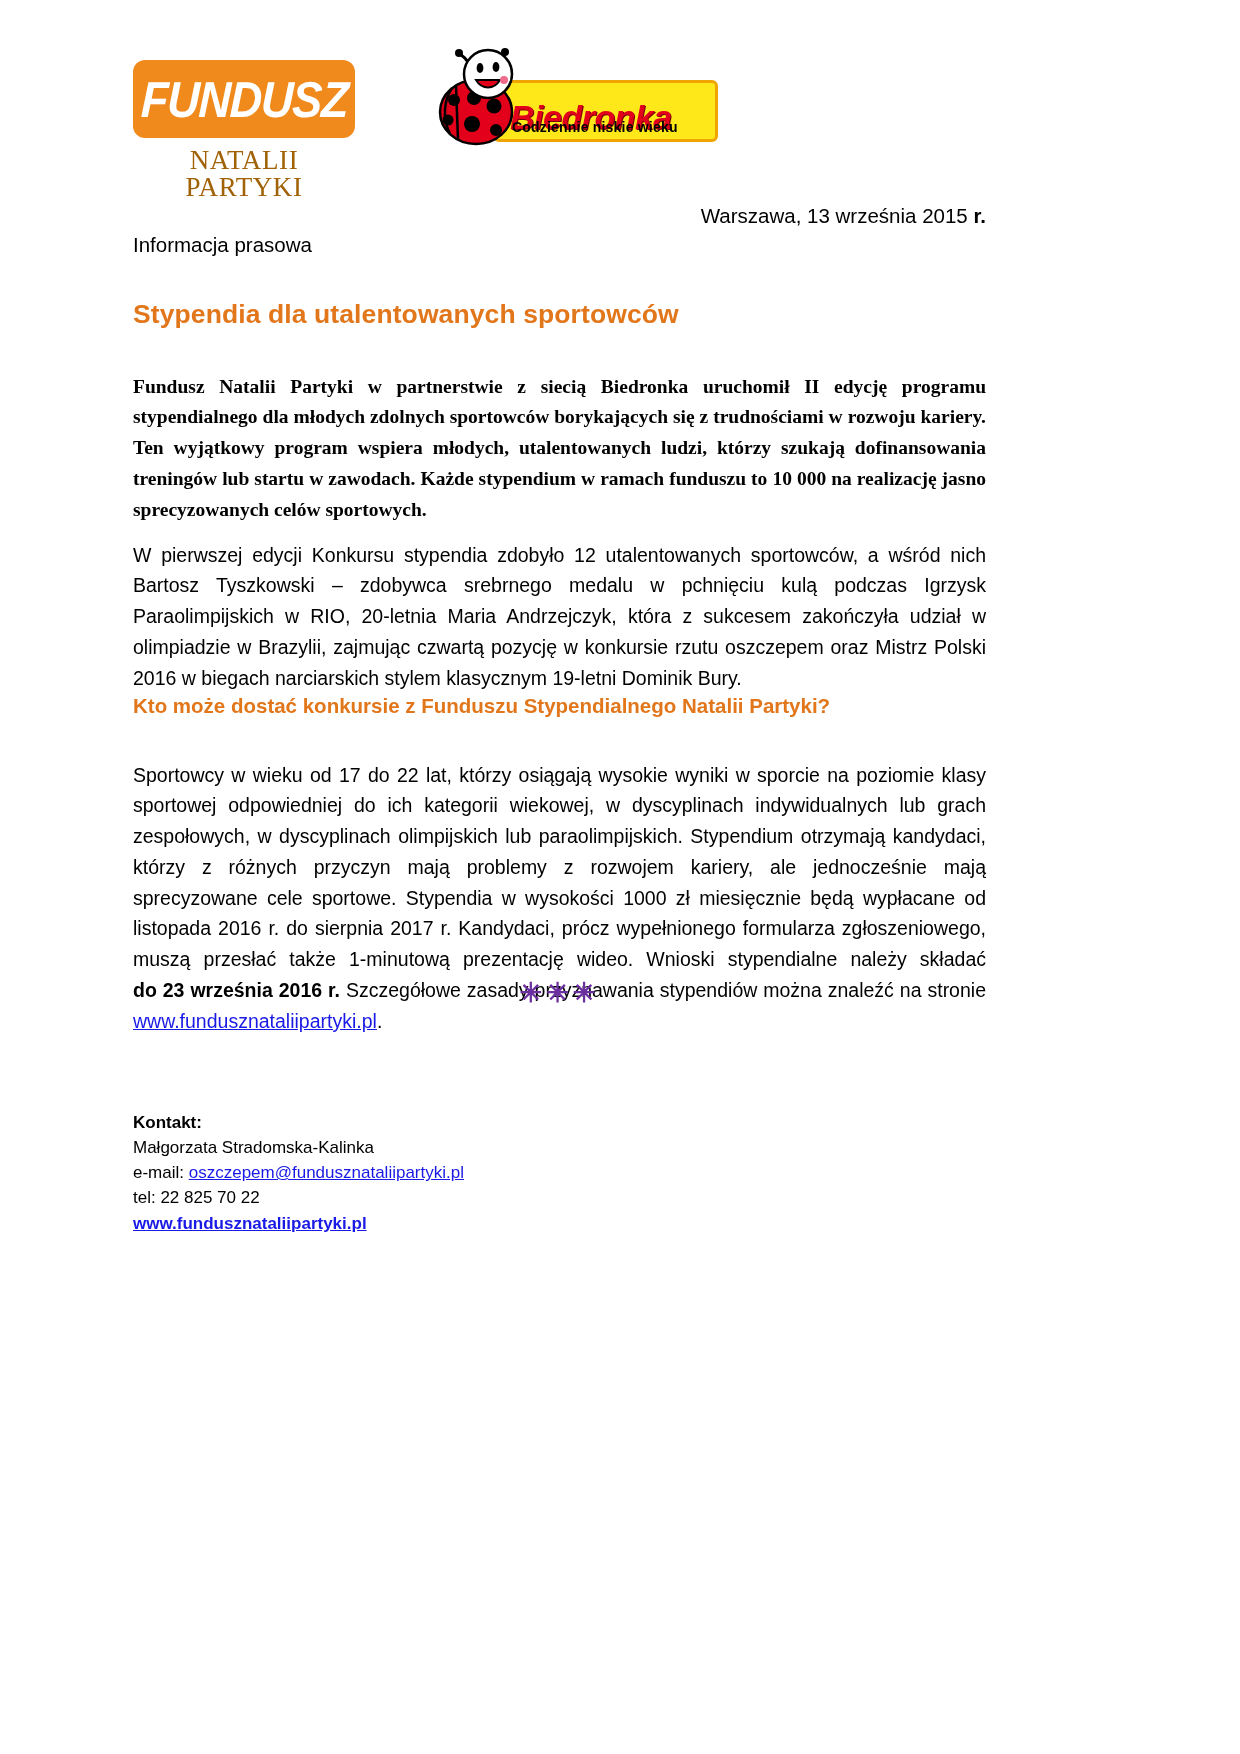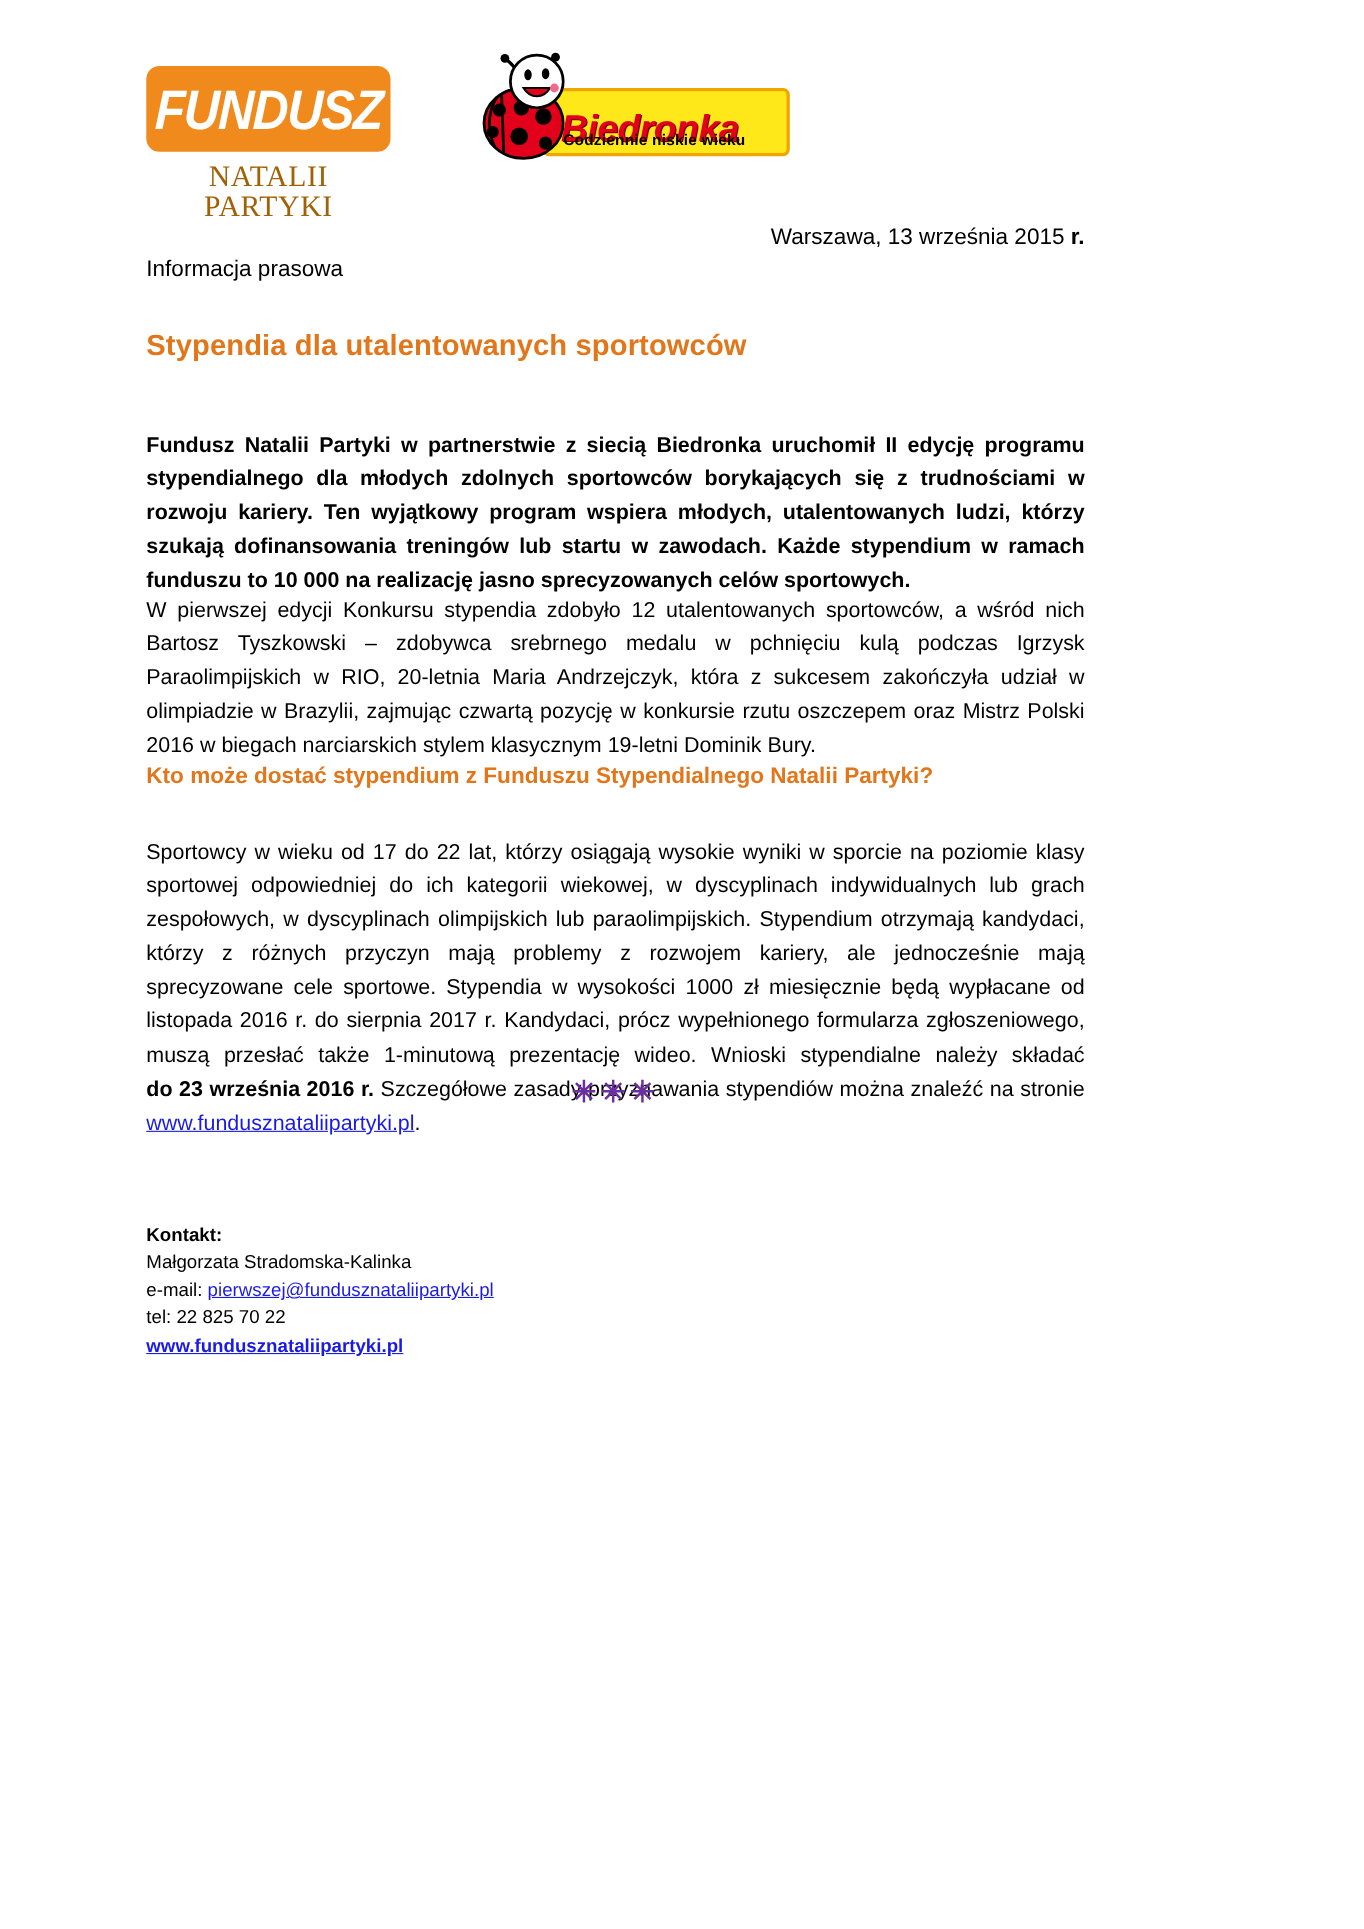--- a/index.html
+++ b/index.html
@@ -155,21 +155,21 @@
     position: absolute;
     left: 133px;
     width: 853px;
     font-size: 19.5px;
     line-height: 1.58;
     text-align: justify;
     text-justify: inter-word;
   }
   .para.bold { font-weight: bold; }
 
-  .p-lead  { top: 370px; }
+  .p-lead  { top: 352px; font-family: Liberation Serif, serif; }
   .p-body1 { top: 520px; }
 
   h2.subtitle {
     position: absolute;
     left: 133px;
     top: 693px;
     margin: 0;
     color: #E2761B;
     font-size: 20.5px;
     font-weight: bold;
@@ -264,27 +264,27 @@
   </div>
 
   <div class="info-line">Informacja prasowa</div>
 
   <h1 class="title">Stypendia dla utalentowanych sportowców</h1>
 
   <p class="para bold p-lead">Fundusz Natalii Partyki w partnerstwie z siecią Biedronka uruchomił II edycję programu stypendialnego dla młodych zdolnych sportowców borykających się z trudnościami w rozwoju kariery. Ten wyjątkowy program wspiera młodych, utalentowanych ludzi, którzy szukają dofinansowania treningów lub startu w zawodach. Każde stypendium w ramach funduszu to 10 000 na realizację jasno sprecyzowanych celów sportowych.</p>
 
   <p class="para p-body1">W pierwszej edycji Konkursu stypendia zdobyło 12 utalentowanych sportowców, a wśród nich Bartosz Tyszkowski – zdobywca srebrnego medalu w pchnięciu kulą podczas Igrzysk Paraolimpijskich w RIO, 20-letnia Maria Andrzejczyk, która z sukcesem zakończyła udział w olimpiadzie w Brazylii, zajmując czwartą pozycję w konkursie rzutu oszczepem oraz Mistrz Polski 2016 w biegach narciarskich stylem klasycznym 19-letni Dominik Bury.</p>
 
-  <h2 class="subtitle">Kto może dostać stypendium z Funduszu Stypendialnego Natalii Partyki?</h2>
+  <h2 class="subtitle">Kto może dostać konkursie z Funduszu Stypendialnego Natalii Partyki?</h2>
 
   <p class="para p-body2"><span>Sportowcy w wieku od 17 do 22 lat, którzy osiągają wysokie wyniki w sporcie na poziomie klasy sportowej odpowiedniej do ich kategorii wiekowej, w dyscyplinach indywidualnych lub grach zespołowych, w dyscyplinach olimpijskich lub paraolimpijskich. Stypendium otrzymają kandydaci, którzy z różnych przyczyn mają problemy z rozwojem kariery, ale jednocześnie mają sprecyzowane cele sportowe. Stypendia w wysokości 1000 zł miesięcznie będą wypłacane od listopada 2016 r.  do sierpnia 2017 r. Kandydaci, prócz wypełnionego formularza zgłoszeniowego, muszą przesłać także 1-minutową prezentację wideo. Wnioski stypendialne należy składać </span><b class="nowrap">do 23 września 2016 r.</b><span> Szczegółowe zasady przyznawania stypendiów można znaleźć na stronie </span><a class="link" href="#">www.fundusznataliipartyki.pl</a><span>.</span></p>
 
   <div class="stars">✳✳✳</div>
 
   <div class="contact">
     <div class="ctitle">Kontakt:</div>
     <div>Małgorzata Stradomska-Kalinka</div>
-    <div><span>e-mail: </span><a class="link" href="#">pierwszej@fundusznataliipartyki.pl</a></div>
+    <div><span>e-mail: </span><a class="link" href="#">oszczepem@fundusznataliipartyki.pl</a></div>
     <div>tel: 22 825 70 22</div>
     <div><a class="site" href="#">www.fundusznataliipartyki.pl</a></div>
   </div>
 
 </div>
 
 </body></html>

